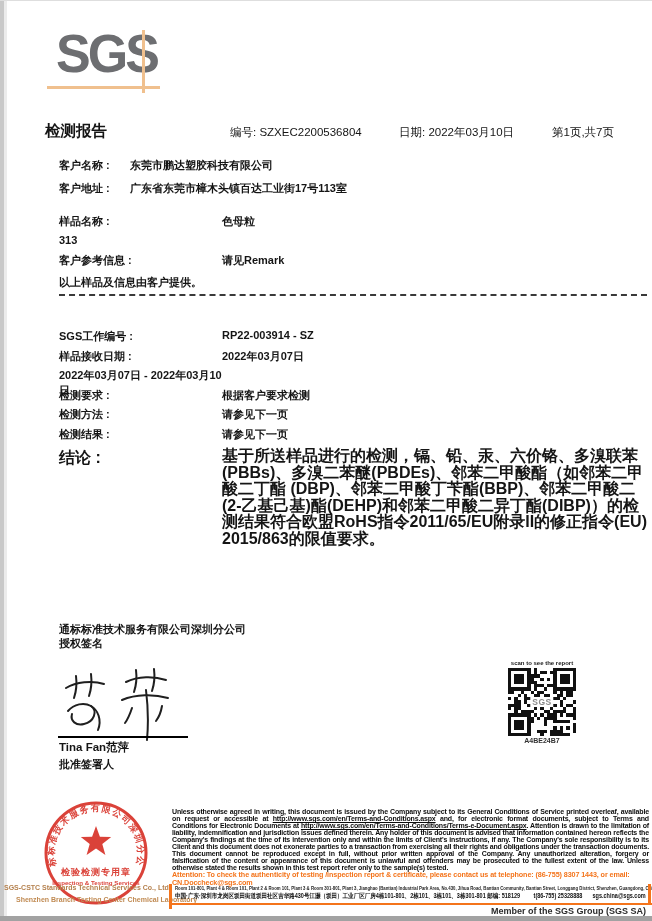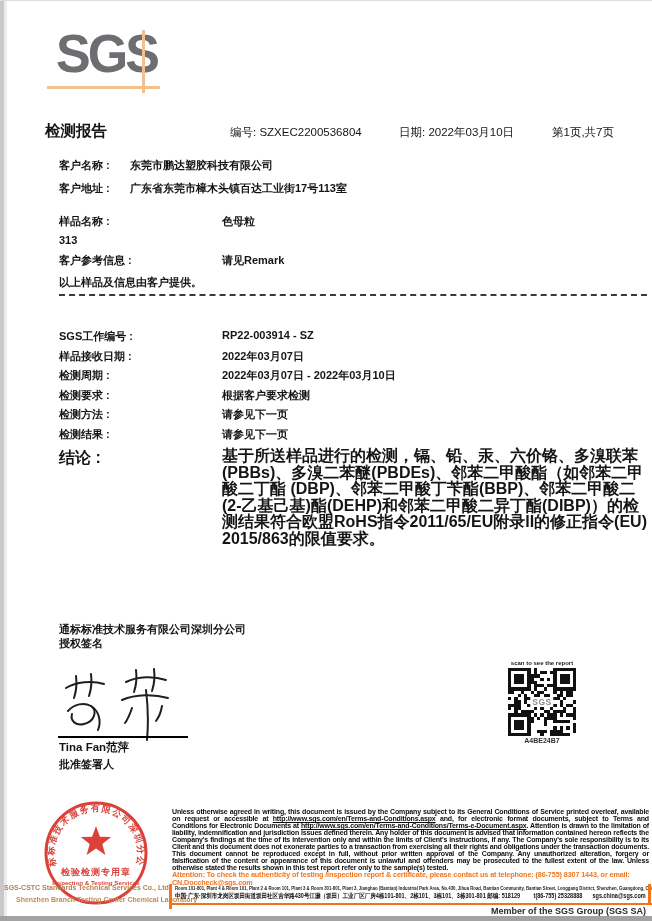--- a/index.html
+++ b/index.html
@@ -125,21 +125,20 @@
   <div class="sec sec-work">
     <div class="info-row">
       <span>SGS工作编号 :</span>
       <span>RP22-003914 - SZ</span>
     </div>
     <div class="info-row">
       <span>样品接收日期 :</span>
       <span>2022年03月07日</span>
     </div>
     <div class="info-row">
-      <span>检测周期 :</span>
       <span>2022年03月07日 - 2022年03月10日</span>
     </div>
     <div class="info-row">
       <span>检测要求 :</span>
       <span>根据客户要求检测</span>
     </div>
     <div class="info-row">
       <span>检测方法 :</span>
       <span>请参见下一页</span>
     </div>

